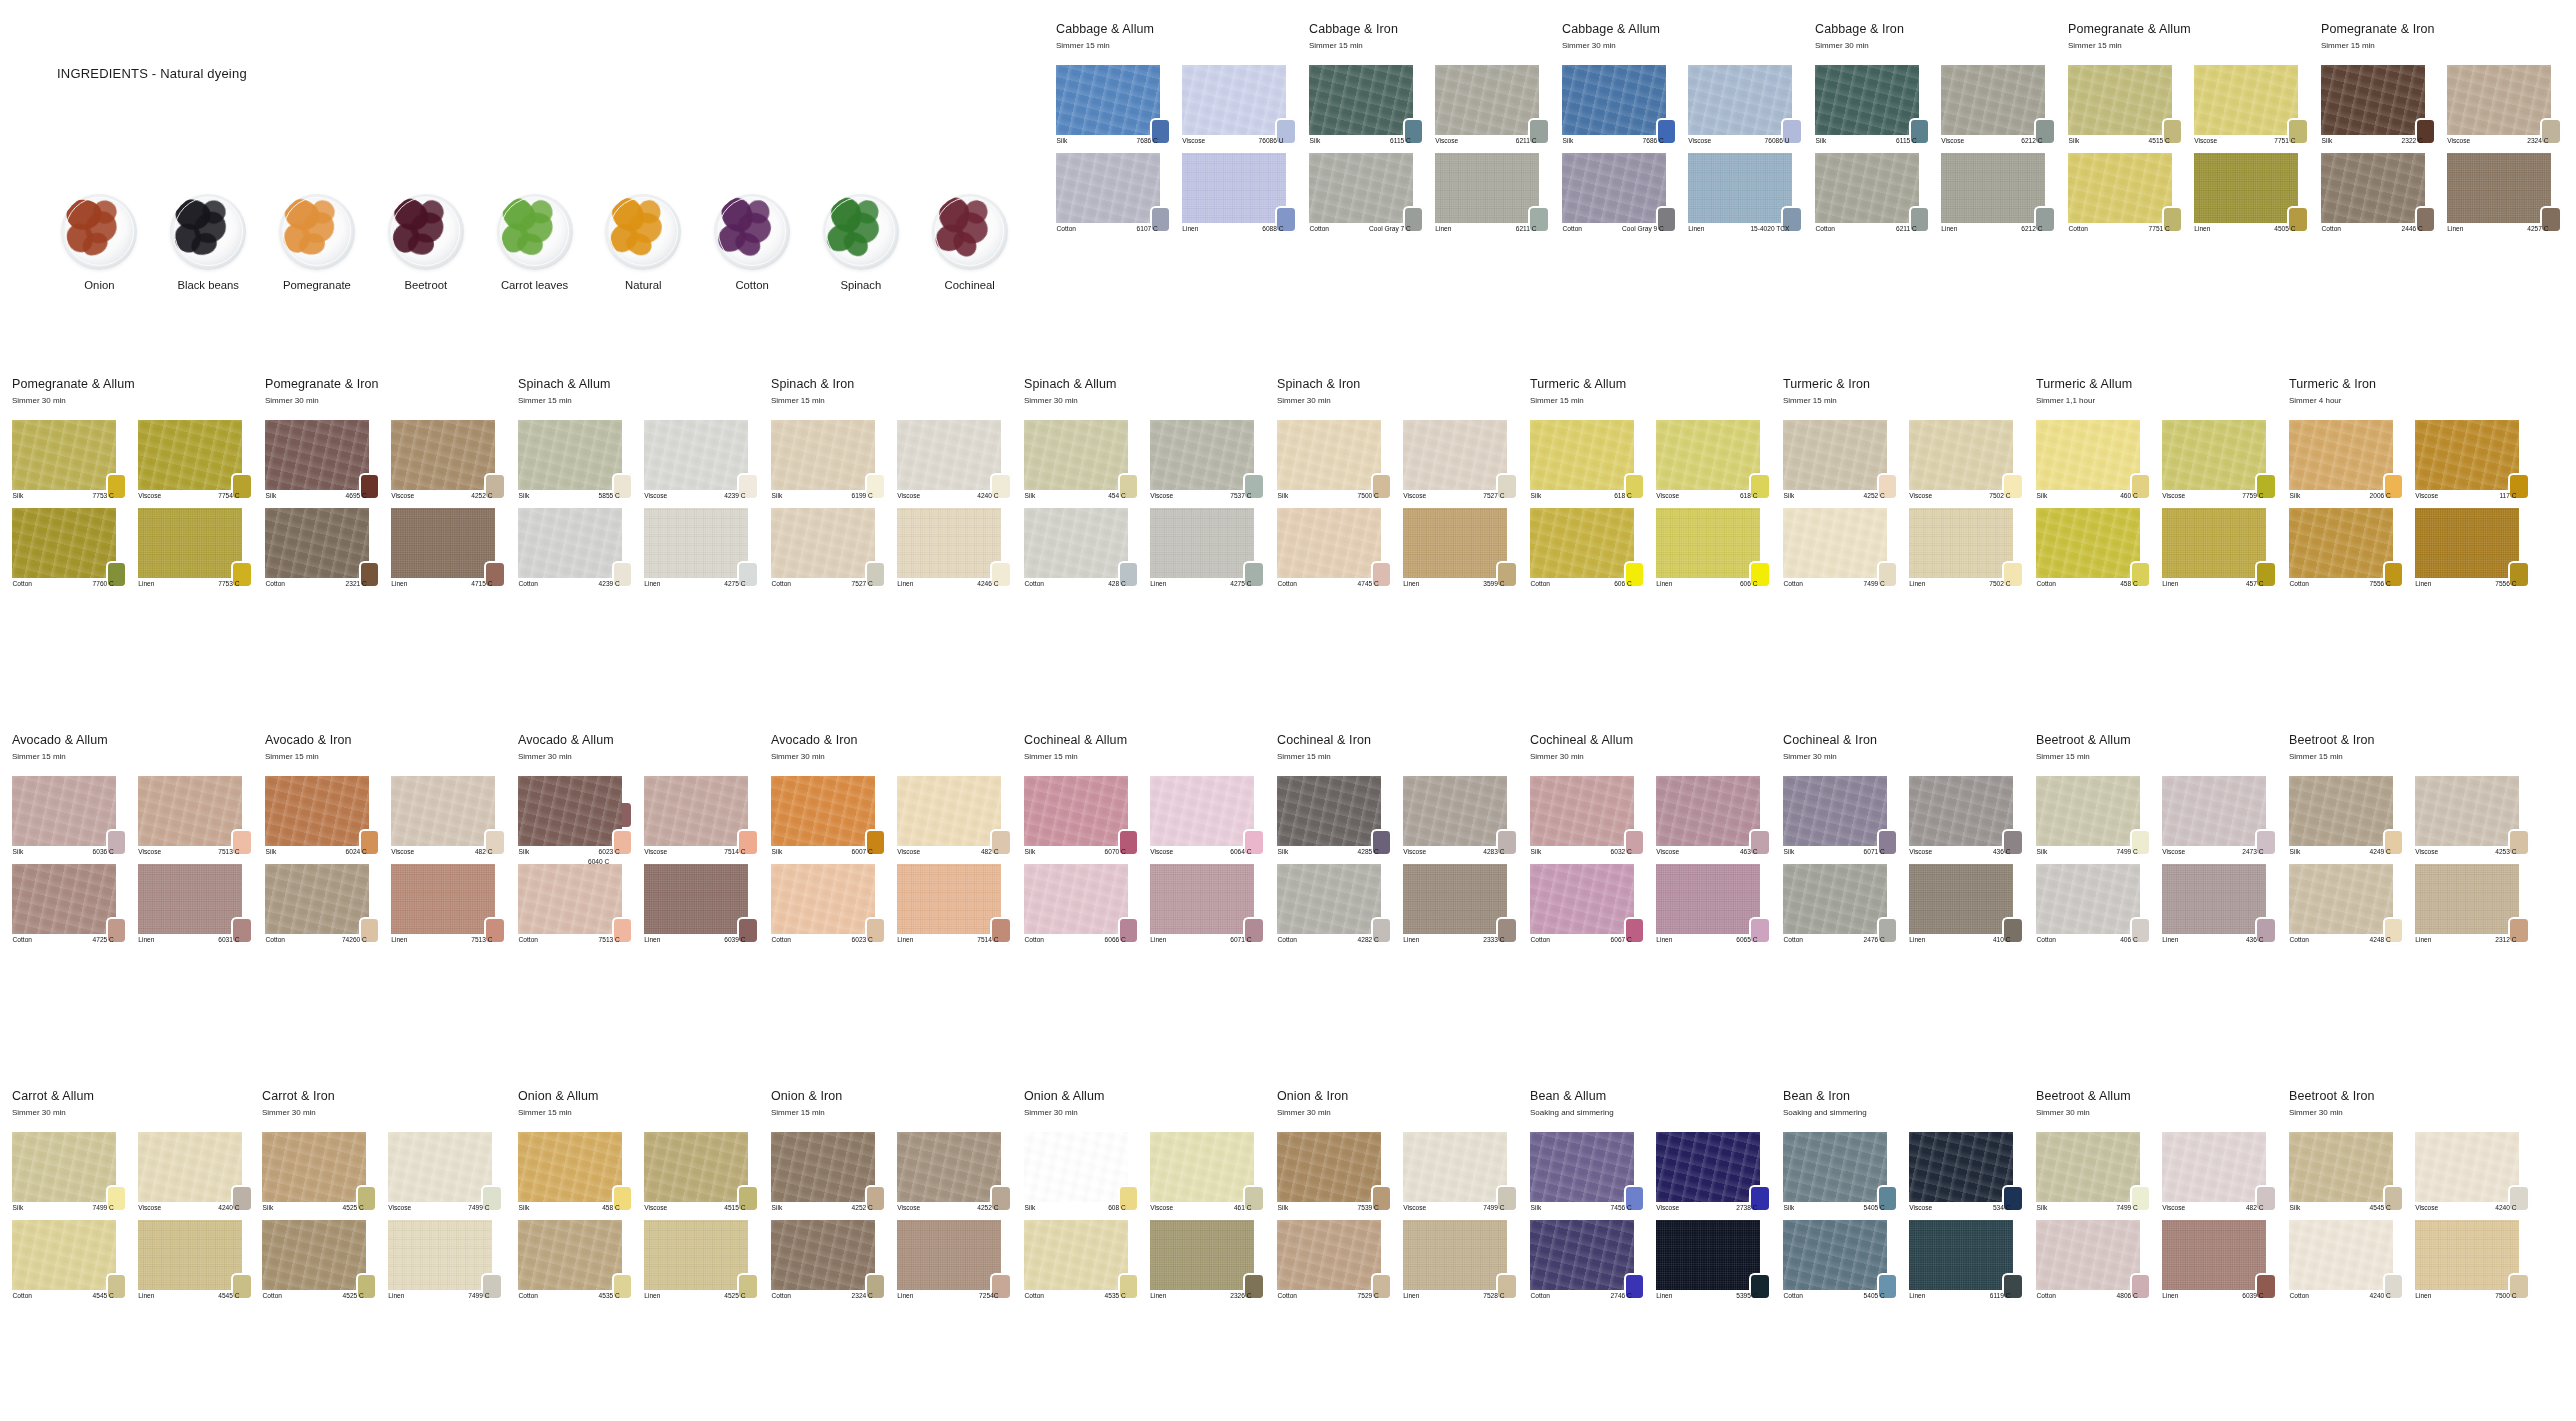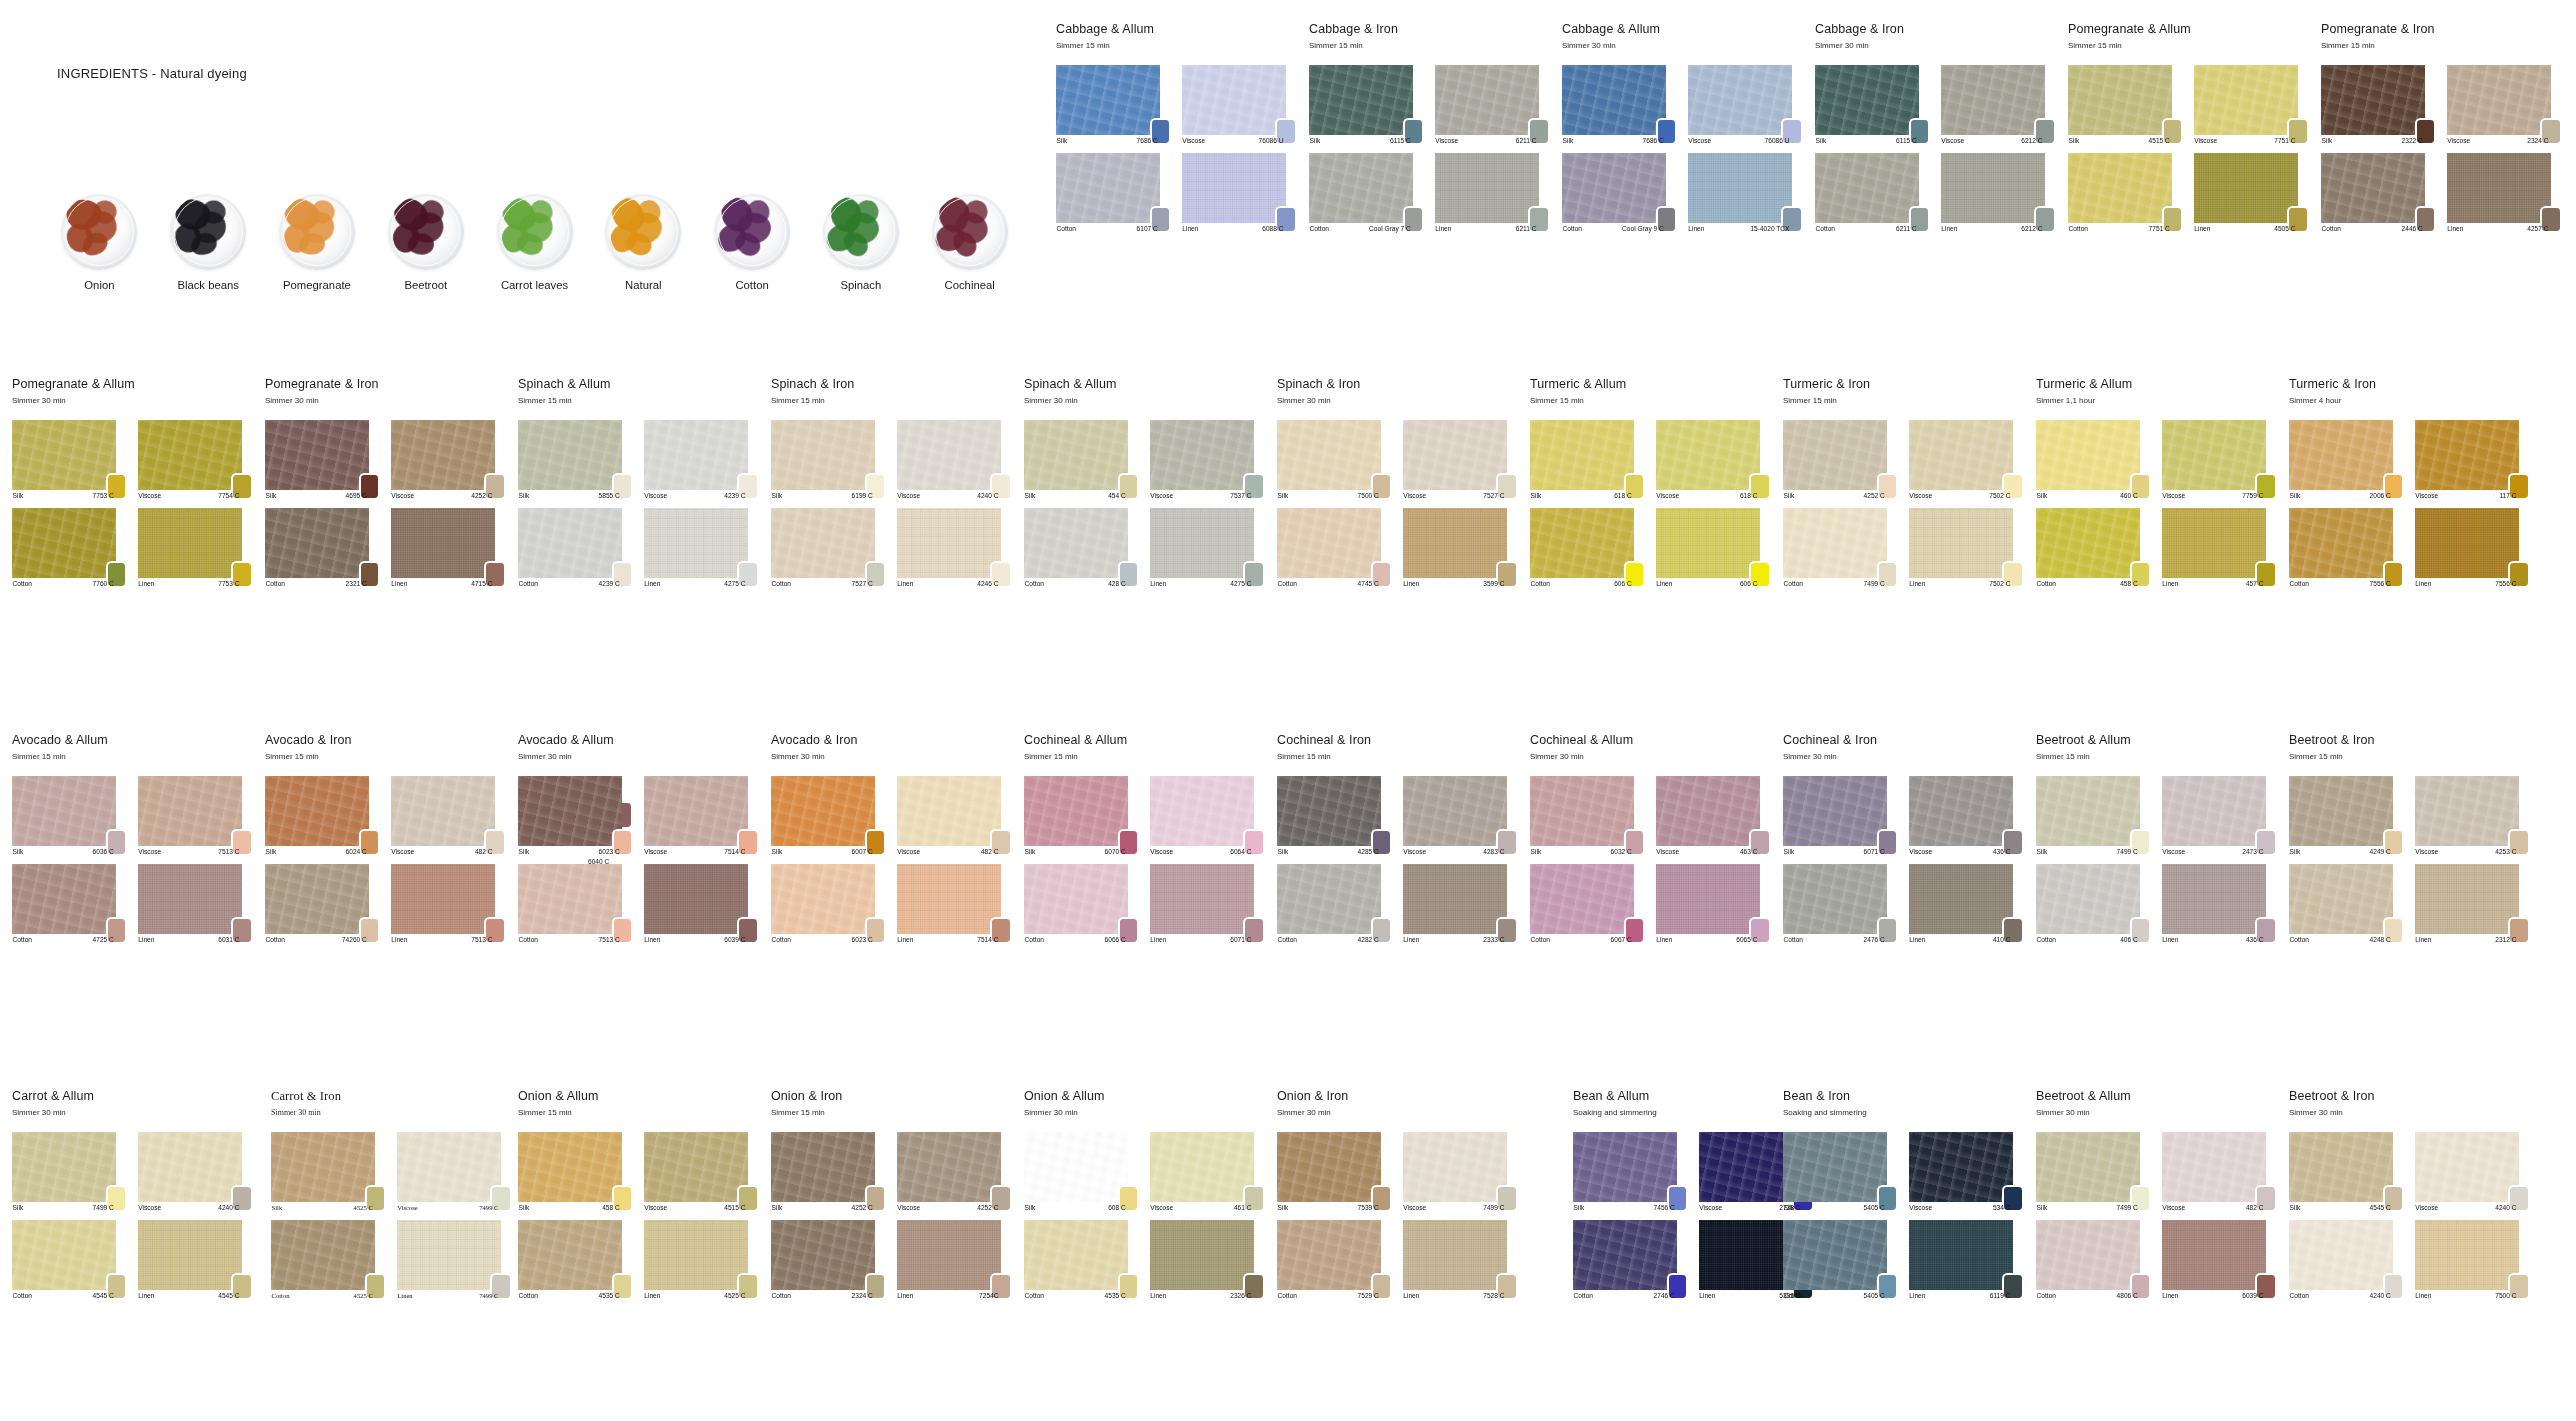--- a/index.html
+++ b/index.html
@@ -1471,21 +1471,21 @@
               <div class="tex"></div>
             </div>
             <div class="chip" style="background: rgb(201, 191, 134);"></div>
             <div class="cell-meta">
               <span class="cell-fiber">Linen</span>
               <span class="cell-code">4545 C</span>
             </div>
           </div>
         </div>
       </div>
-      <div class="card" style="left: 271px; top: 1090px; font-family: Liberation Serif, serif;">
+      <div class="card" style="left: 262px; top: 1090px;">
         <div class="card-title">Carrot &amp; Iron</div>
         <div class="card-sub">Simmer 30 min</div>
         <div class="grid">
           <div class="cell">
             <div class="fabric" style="background: rgb(192, 162, 122);">
               <div class="tex"></div>
             </div>
             <div class="chip" style="background: rgb(192, 184, 120);"></div>
             <div class="cell-meta">
               <span class="cell-fiber">Silk</span>
@@ -1701,21 +1701,21 @@
               <div class="tex"></div>
             </div>
             <div class="chip" style="background: rgb(205, 189, 156);"></div>
             <div class="cell-meta">
               <span class="cell-fiber">Linen</span>
               <span class="cell-code">7528 C</span>
             </div>
           </div>
         </div>
       </div>
-      <div class="card" style="left: 1530px; top: 1090px; margin-left: 43px;">
+      <div class="card" style="left: 1530px; top: 1090px;">
         <div class="card-title">Bean &amp; Allum</div>
         <div class="card-sub">Soaking and simmering</div>
         <div class="grid">
           <div class="cell">
             <div class="fabric" style="background: rgb(111, 99, 144);">
               <div class="tex"></div>
             </div>
             <div class="chip" style="background: rgb(109, 128, 204);"></div>
             <div class="cell-meta">
               <span class="cell-fiber">Silk</span>

